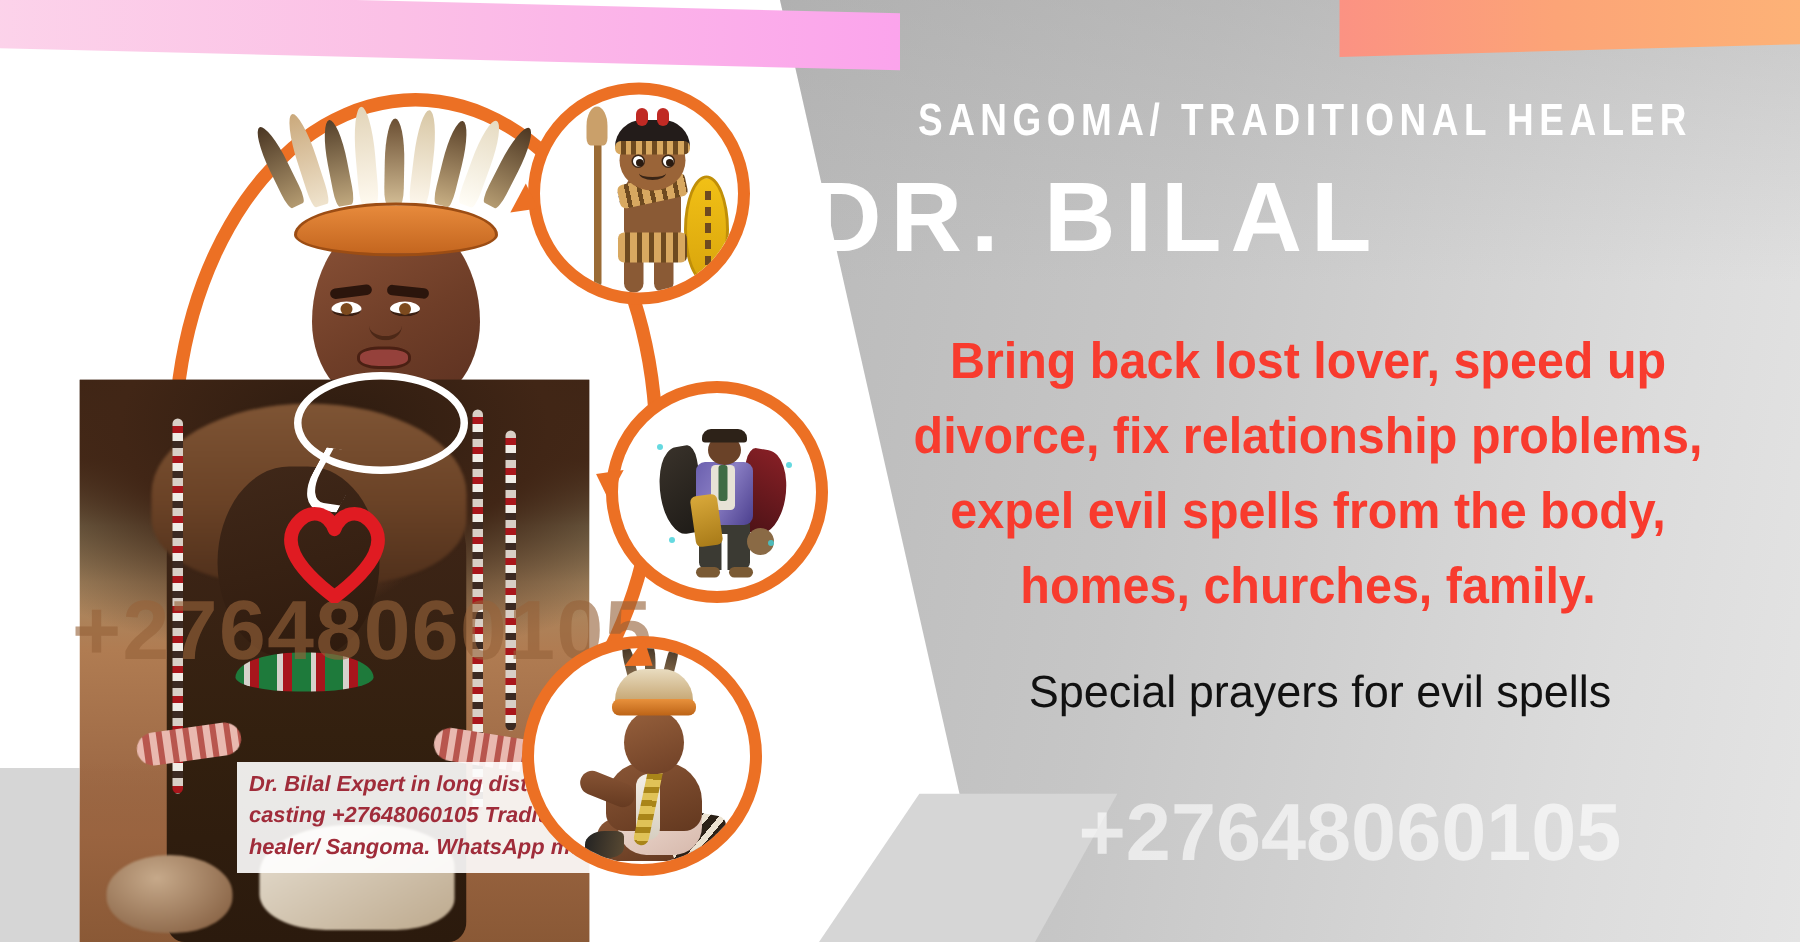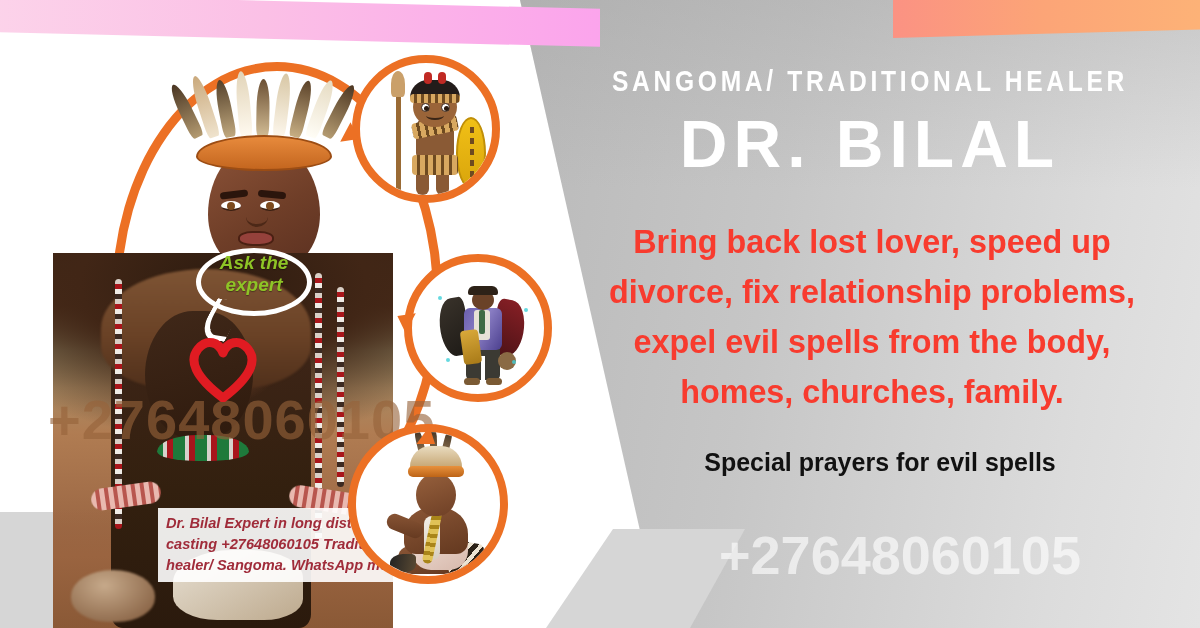--- a/index.html
+++ b/index.html
@@ -332,32 +332,32 @@
   
   .right-col { position:absolute; left:540px; top:0; width:660px; height:628px; }
 
   .kicker {
     position:absolute; left:0; top:64px; width:660px; text-align:center;
     font-size:30px; font-weight:bold; color:#ffffff;
     letter-spacing:4.5px; transform:scaleX(0.82); transform-origin:center;
     white-space:nowrap;
   }
   .title {
-    position:absolute; left:0; top:106px; width:660px; text-align:center;
+    position:absolute; left:0; top:106px; width:660px; text-align:left;
     font-size:66px; font-weight:bold; color:#ffffff;
     letter-spacing:6px; white-space:nowrap;
   }
   .body-red {
     position:absolute; left:18px; top:216px; width:628px; text-align:center;
     font-size:34px; font-weight:bold; line-height:50px; color:#f83b2e;
     transform:scaleX(0.95); transform-origin:center top;
   }
   .body-black {
     position:absolute; left:40px; top:440px; width:600px; text-align:center;
-    font-size:25px; font-weight:bold; line-height:44px; color:#111111;
+    font-size:30px; font-weight:normal; line-height:44px; color:#111111;
   }
   .phone-wm {
     position:absolute; left:60px; top:524px; width:600px; text-align:center;
     font-size:54px; font-weight:bold; color:rgba(255,255,255,0.62);
     letter-spacing:0px; white-space:nowrap;
   }
   .label-alt {
     position:absolute; left:26px; top:50px;
     font-size:27px; font-weight:bold; color:#141414;
   }
@@ -417,21 +417,20 @@
       <div class="arm-band" style="left:38px;  top:232px; transform:rotate(-8deg);"></div>
       <div class="arm-band" style="left:236px; top:236px; transform:rotate(9deg);"></div>
       <div class="photo-pot"></div>
       <div class="photo-cloth"></div>
     </div>
 
     <div class="photo-watermark">+27648060105</div>
 
     <div class="bubble"></div>
     <div class="bubble-tail"></div>
-    <div class="bubble-text">Ask the expert</div>
 
     <div class="heart">
       <svg width="74" height="66" viewBox="0 0 74 66">
         <path d="M37 62 C 8 40, 3 24, 12 13 C 21 2, 33 6, 37 17 C 41 6, 53 2, 62 13 C 71 24, 66 40, 37 62 Z" fill="none" stroke="#e01b22" stroke-width="9" stroke-linejoin="round"></path>
       </svg>
     </div>
 
     <div class="caption-box">
       <p>Dr. Bilal Expert in long distan</p>
       <p>casting +27648060105 Tradit</p>

